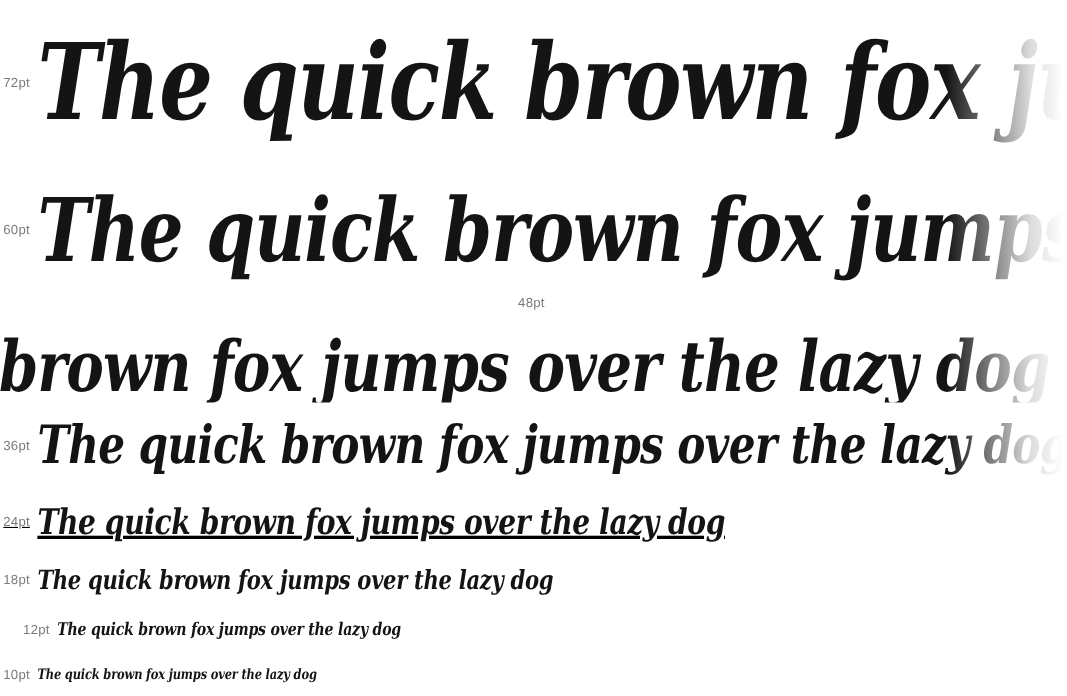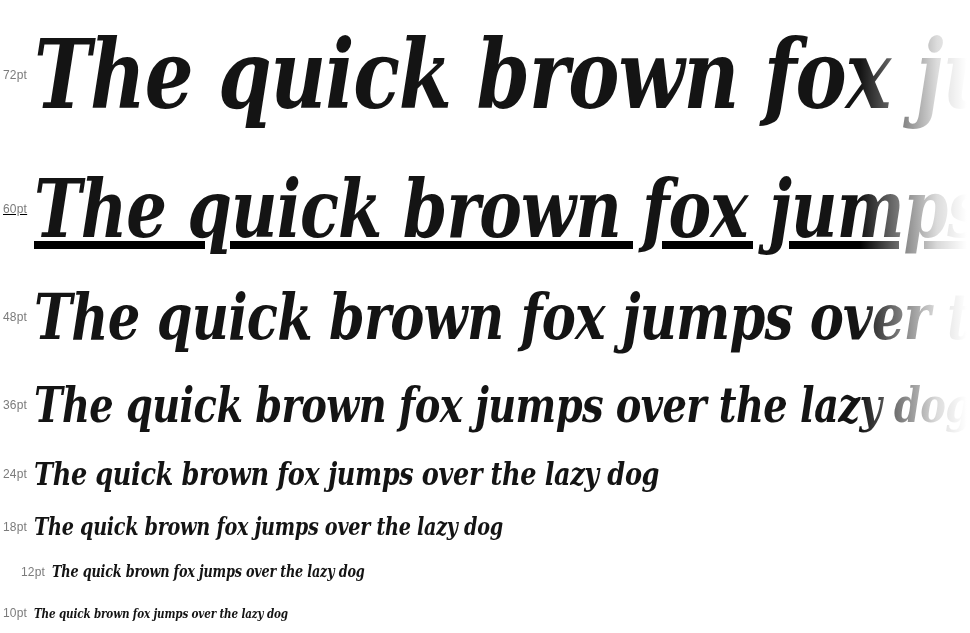--- a/index.html
+++ b/index.html
@@ -37,24 +37,24 @@
     font-weight:700;
     color:var(--text-color);
     line-height:1;
     letter-spacing:-0.015em;
     transform:scaleX(0.80);
     transform-origin:left center;
     white-space:nowrap;
   }
   
   .r72{height:149px;} .r72 .sample{font-size:96px;}
-  .r60{height:119px;text-decoration:underline;} .r60 .sample{font-size:80px;}
-  .r48{height:98px;}  .r48 .sample{font-size:64px;}
+  .r60{height:119px;} .r60 .sample{font-size:80px;}
+  .r48{height:98px;flex-direction:column;}  .r48 .sample{font-size:64px;}
   .r36{height:78px;align-items:center;}  .r36 .sample{font-size:48px;}
-  .r24{height:59px;}  .r24 .sample{font-size:32px;}
+  .r24{height:59px;text-decoration:underline;}  .r24 .sample{font-size:32px;}
   .r18{height:48px;}  .r18 .sample{font-size:24px;}
   .r12{height:42px;padding-left:18px;}  .r12 .sample{font-size:16px;}
   .r10{height:40px;}  .r10 .sample{font-size:13px;}
   .right-fade{
     position:absolute;
     top:0;right:0;
     width:110px;height:633px;
     background:linear-gradient(90deg, rgba(255,255,255,0) 0%, rgba(255,255,255,0.85) 70%, #ffffff 97%);
     pointer-events:none;
   }

